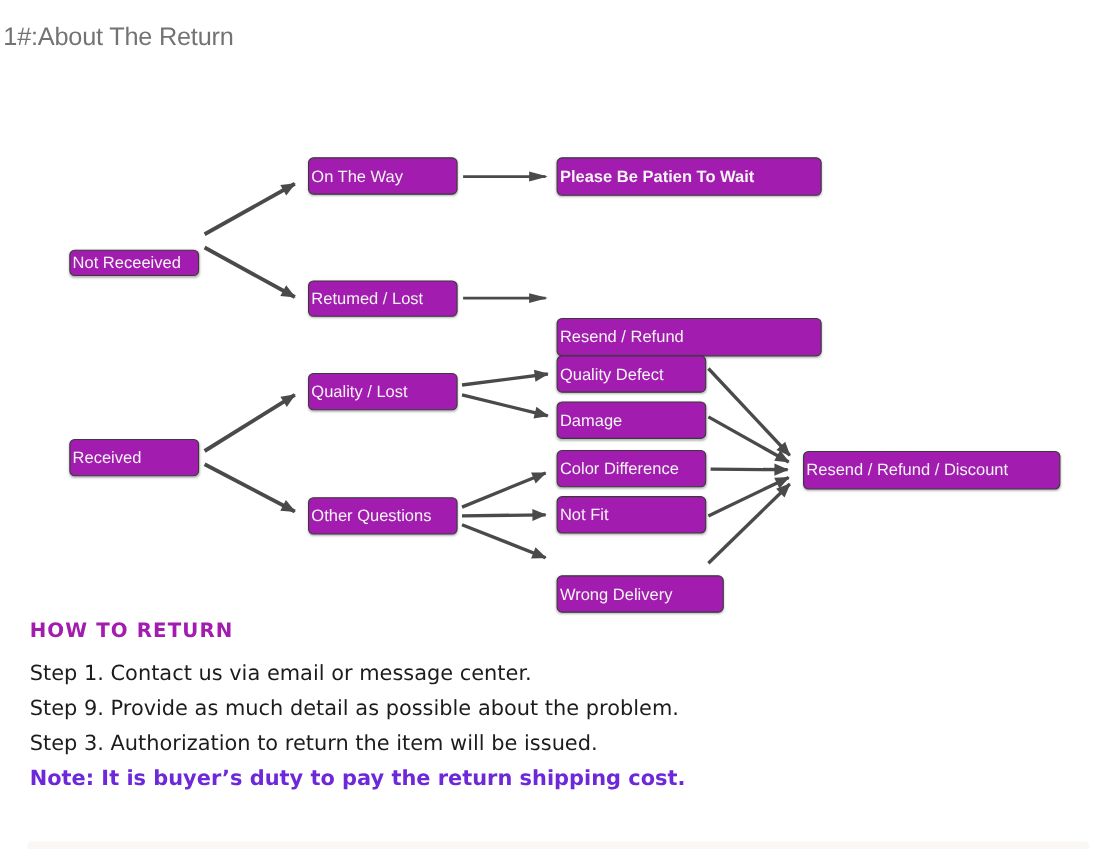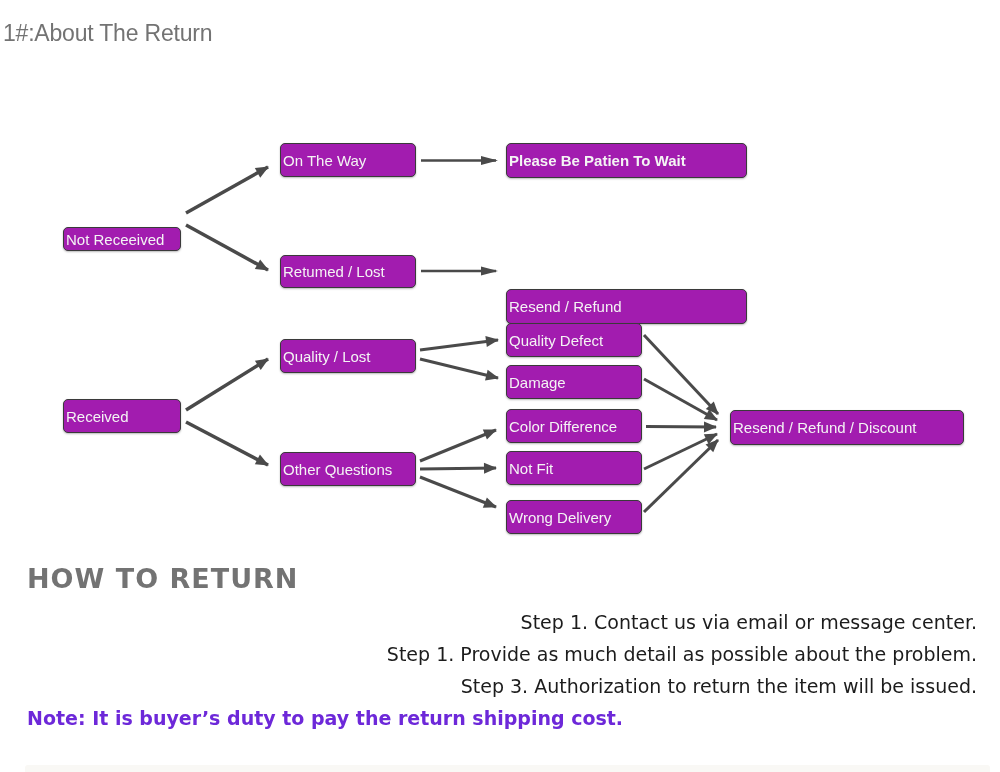--- a/index.html
+++ b/index.html
@@ -20,25 +20,25 @@
     color:#f4f4f4;font-size:15px;line-height:1;
     display:flex;align-items:center;padding:0 2px;
     box-shadow:0 1px 2px rgba(0,0,0,.28);
     white-space:nowrap;
   }
   .howto{
     position:absolute;left:27px;top:563px;width:950px;
     font-family:"DejaVu Sans","Liberation Sans",sans-serif;
   }
   .howto-heading{
-    font-size:27px;font-weight:bold;color:#737373;letter-spacing:1px;
+    font-size:18px;font-weight:bold;color:#a21caf;letter-spacing:1px;
     margin:0 0 12px 0;
   }
   .step-line{
-    font-size:19px;color:#1c1c1c;line-height:32px;white-space:nowrap;text-align:right;
+    font-size:19px;color:#1c1c1c;line-height:32px;white-space:nowrap;
   }
   .note-line{
     font-size:19px;font-weight:bold;color:#6d28d9;line-height:32px;white-space:nowrap;
   }
   .bottom-strip{
     position:absolute;left:25px;top:765px;width:965px;height:7px;
     background:#f9f8f5;border-radius:3px 3px 0 0;
   }
 </style>
 </head>
@@ -88,25 +88,25 @@
   <div class="fnode" style="left:506px;top:143px;width:241px;height:35px;font-weight:bold;">Please Be Patien To Wait</div>
   <div class="fnode" style="left:280px;top:255px;width:136px;height:33px;">Retumed / Lost</div>
   <div class="fnode" style="left:506px;top:253px;width:241px;height:35px;margin-top:36px;">Resend / Refund</div>
   <div class="fnode" style="left:280px;top:339px;width:136px;height:34px;">Quality / Lost</div>
   <div class="fnode" style="left:63px;top:399px;width:118px;height:34px;">Received</div>
   <div class="fnode" style="left:506px;top:323px;width:136px;height:34px;">Quality Defect</div>
   <div class="fnode" style="left:280px;top:452px;width:136px;height:34px;">Other Questions</div>
   <div class="fnode" style="left:506px;top:365px;width:136px;height:34px;">Damage</div>
   <div class="fnode" style="left:506px;top:451px;width:136px;height:34px;">Not Fit</div>
   <div class="fnode" style="left:506px;top:409px;width:136px;height:34px;">Color Difference</div>
-  <div class="fnode" style="left:506px;top:500px;width:136px;height:34px;">Wrong Delivery</div>
+  <div class="fnode" style="left:506px;top:523px;width:152px;height:34px;">Wrong Delivery</div>
   <div class="fnode" style="left:730px;top:410px;width:234px;height:35px;">Resend / Refund / Discount</div>
 </div>
 
 <div class="howto">
   <div class="howto-heading">HOW TO RETURN</div>
   <div class="step-line">Step 1. Contact us via email or message center.</div>
-  <div class="step-line">Step 1. Provide as much detail as possible about the problem.</div>
+  <div class="step-line">Step 9. Provide as much detail as possible about the problem.</div>
   <div class="step-line">Step 3. Authorization to return the item will be issued.</div>
   <div class="note-line">Note: It is buyer’s duty to pay the return shipping cost.</div>
 </div>
 
 <div class="bottom-strip"></div>
 
 </body></html>

